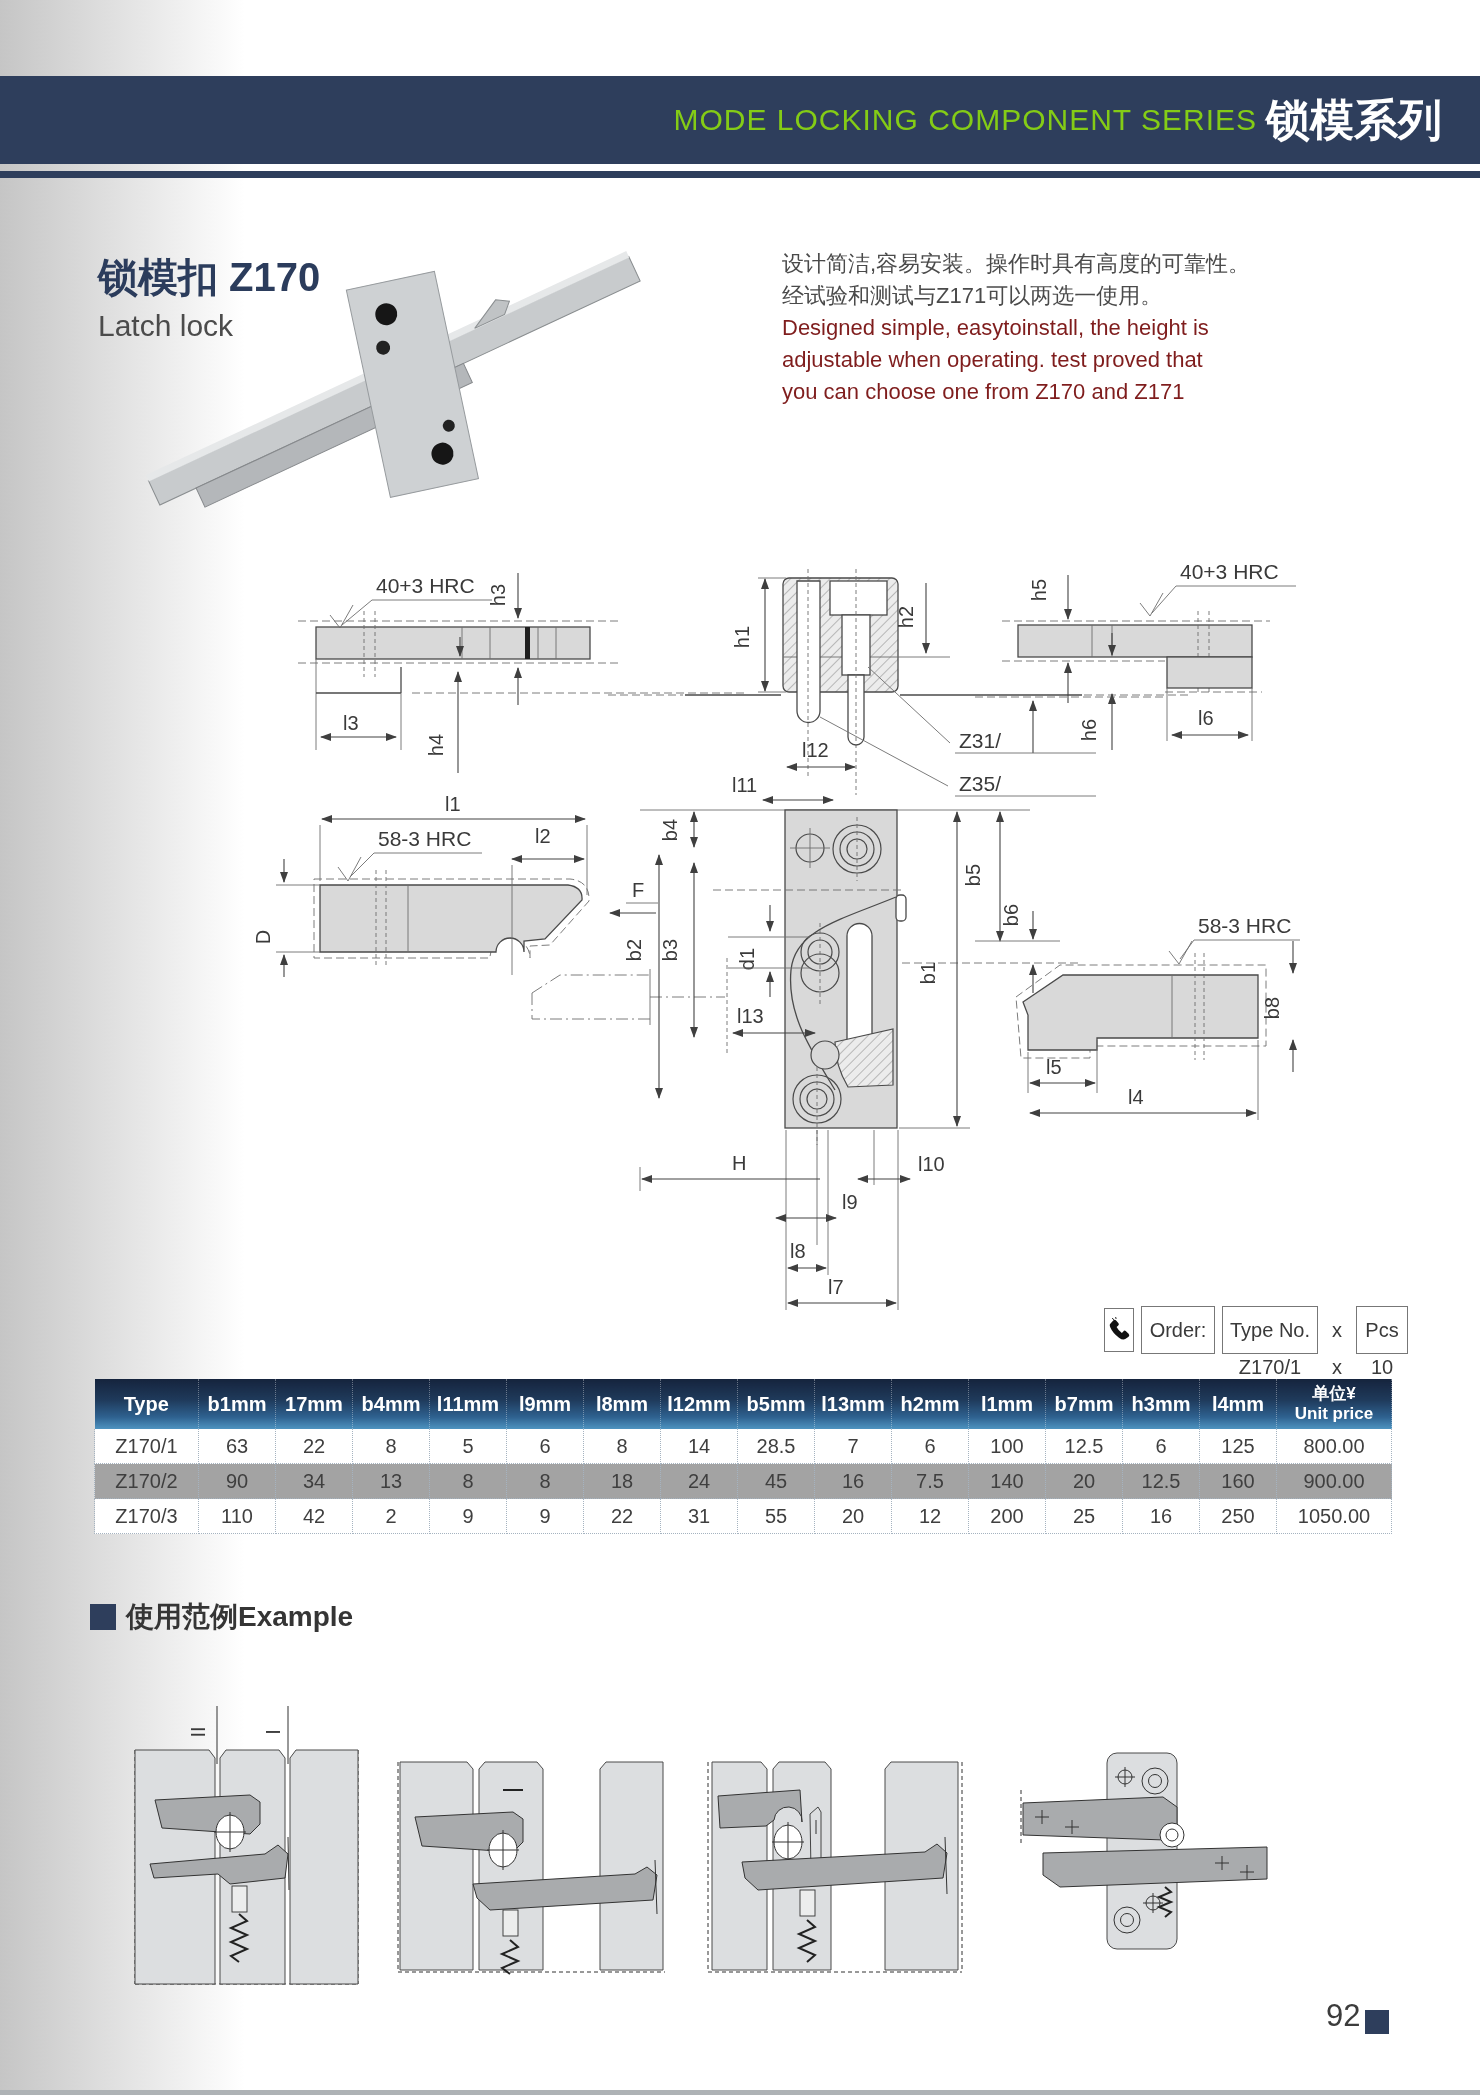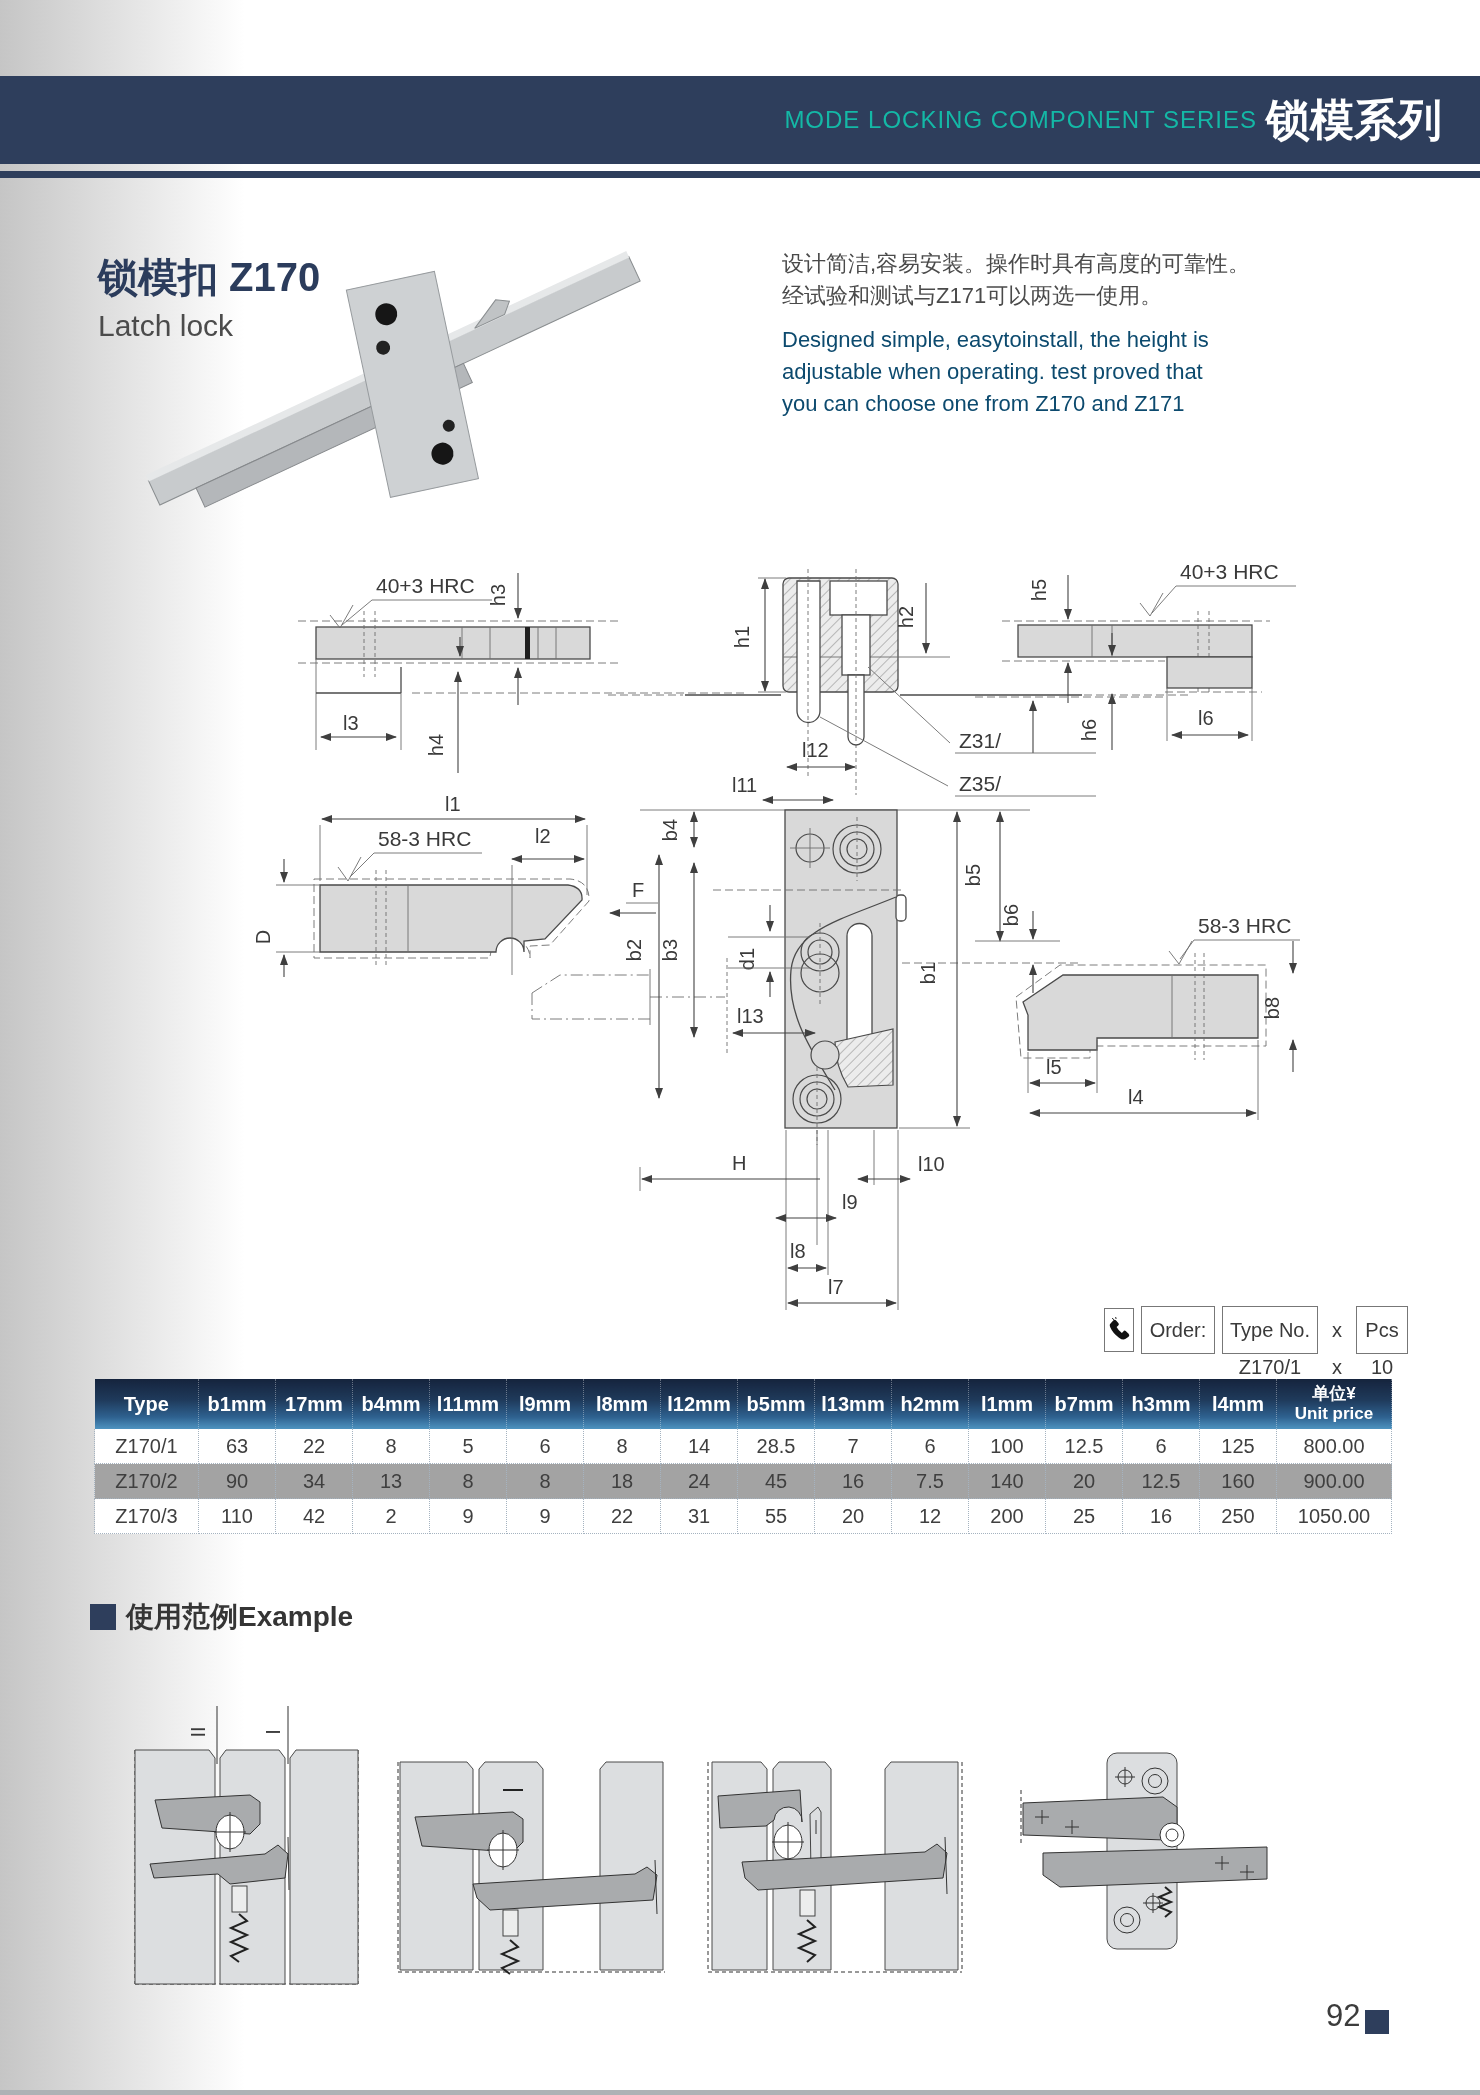--- a/index.html
+++ b/index.html
@@ -7,30 +7,30 @@
   #page{position:relative;width:1480px;height:2095px;background:#ffffff;overflow:hidden;}
 
   
   .edge-grad{position:absolute;left:0;top:0;width:245px;height:100%;
     background:linear-gradient(90deg, rgba(150,150,150,.55), rgba(255,255,255,0));pointer-events:none;}
   .bottom-edge{position:absolute;left:0;bottom:0;width:100%;height:5px;background:#aeb2b5;}
 
   
   .hdr-bar{position:absolute;left:0;top:76px;width:100%;height:88px;background:#2e3e5c;
     display:flex;align-items:center;justify-content:flex-end;padding-right:38px;box-sizing:border-box;}
-  .hdr-en{color:#14b8a6;font-size:24px;letter-spacing:1px;}
+  .hdr-en{color:#84cc16;font-size:30px;letter-spacing:1px;}
   .hdr-zh{color:#fff;font-size:44px;font-weight:bold;margin-left:9px;}
   .hdr-line{position:absolute;left:0;top:171px;width:100%;height:7px;background:#2e3e5c;}
 
   
   .prod-title{position:absolute;left:98px;top:250px;}
   .prod-title .zh{color:#2b3c5c;font-size:40px;font-weight:bold;}
   .prod-title .en{color:#4b4b4b;font-size:30px;margin-top:4px;}
   .desc{position:absolute;left:782px;top:248px;width:480px;color:#4a4a4a;font-size:22px;line-height:1.45;}
-  .desc .en{margin-top:12px;color:#0c4a6e;}
+  .desc .en{margin-top:0;color:#7f1d1d;}
 
   
   .order{position:absolute;left:1104px;top:1306px;display:grid;
     grid-template-columns:30px 74px 96px 24px 52px;column-gap:7px;row-gap:2px;
     font-size:20px;color:#3a3a3a;align-items:center;}
   .obox{border:1px solid #777;background:#fff;text-align:center;padding:11px 2px;height:24px;line-height:24px;}
   .oicon{border:1px solid #777;height:42px;display:flex;align-items:center;justify-content:center;}
   .oplain{text-align:center;}
   .orow2{text-align:center;font-size:20px;color:#3a3a3a;}
 

